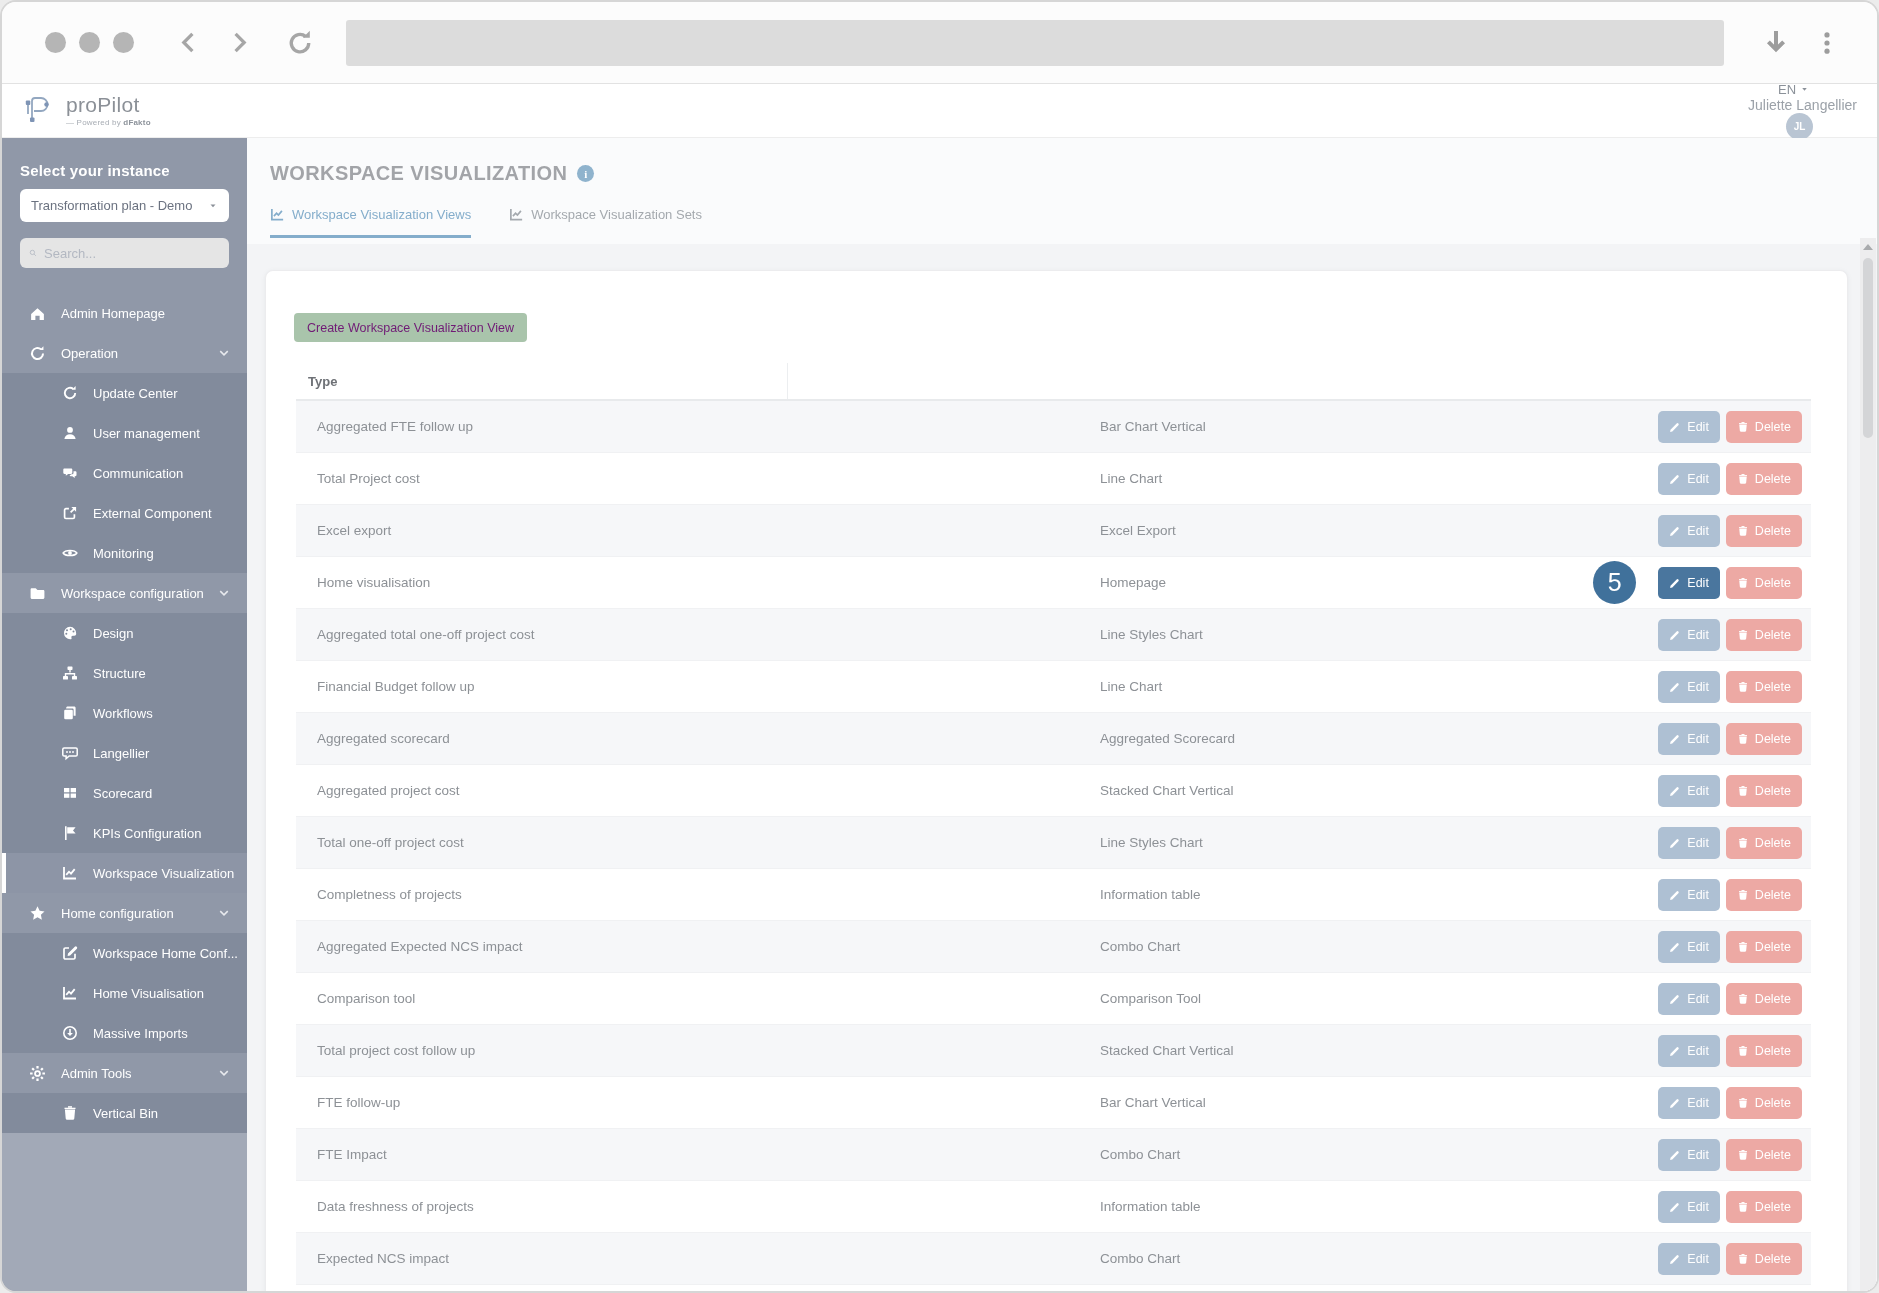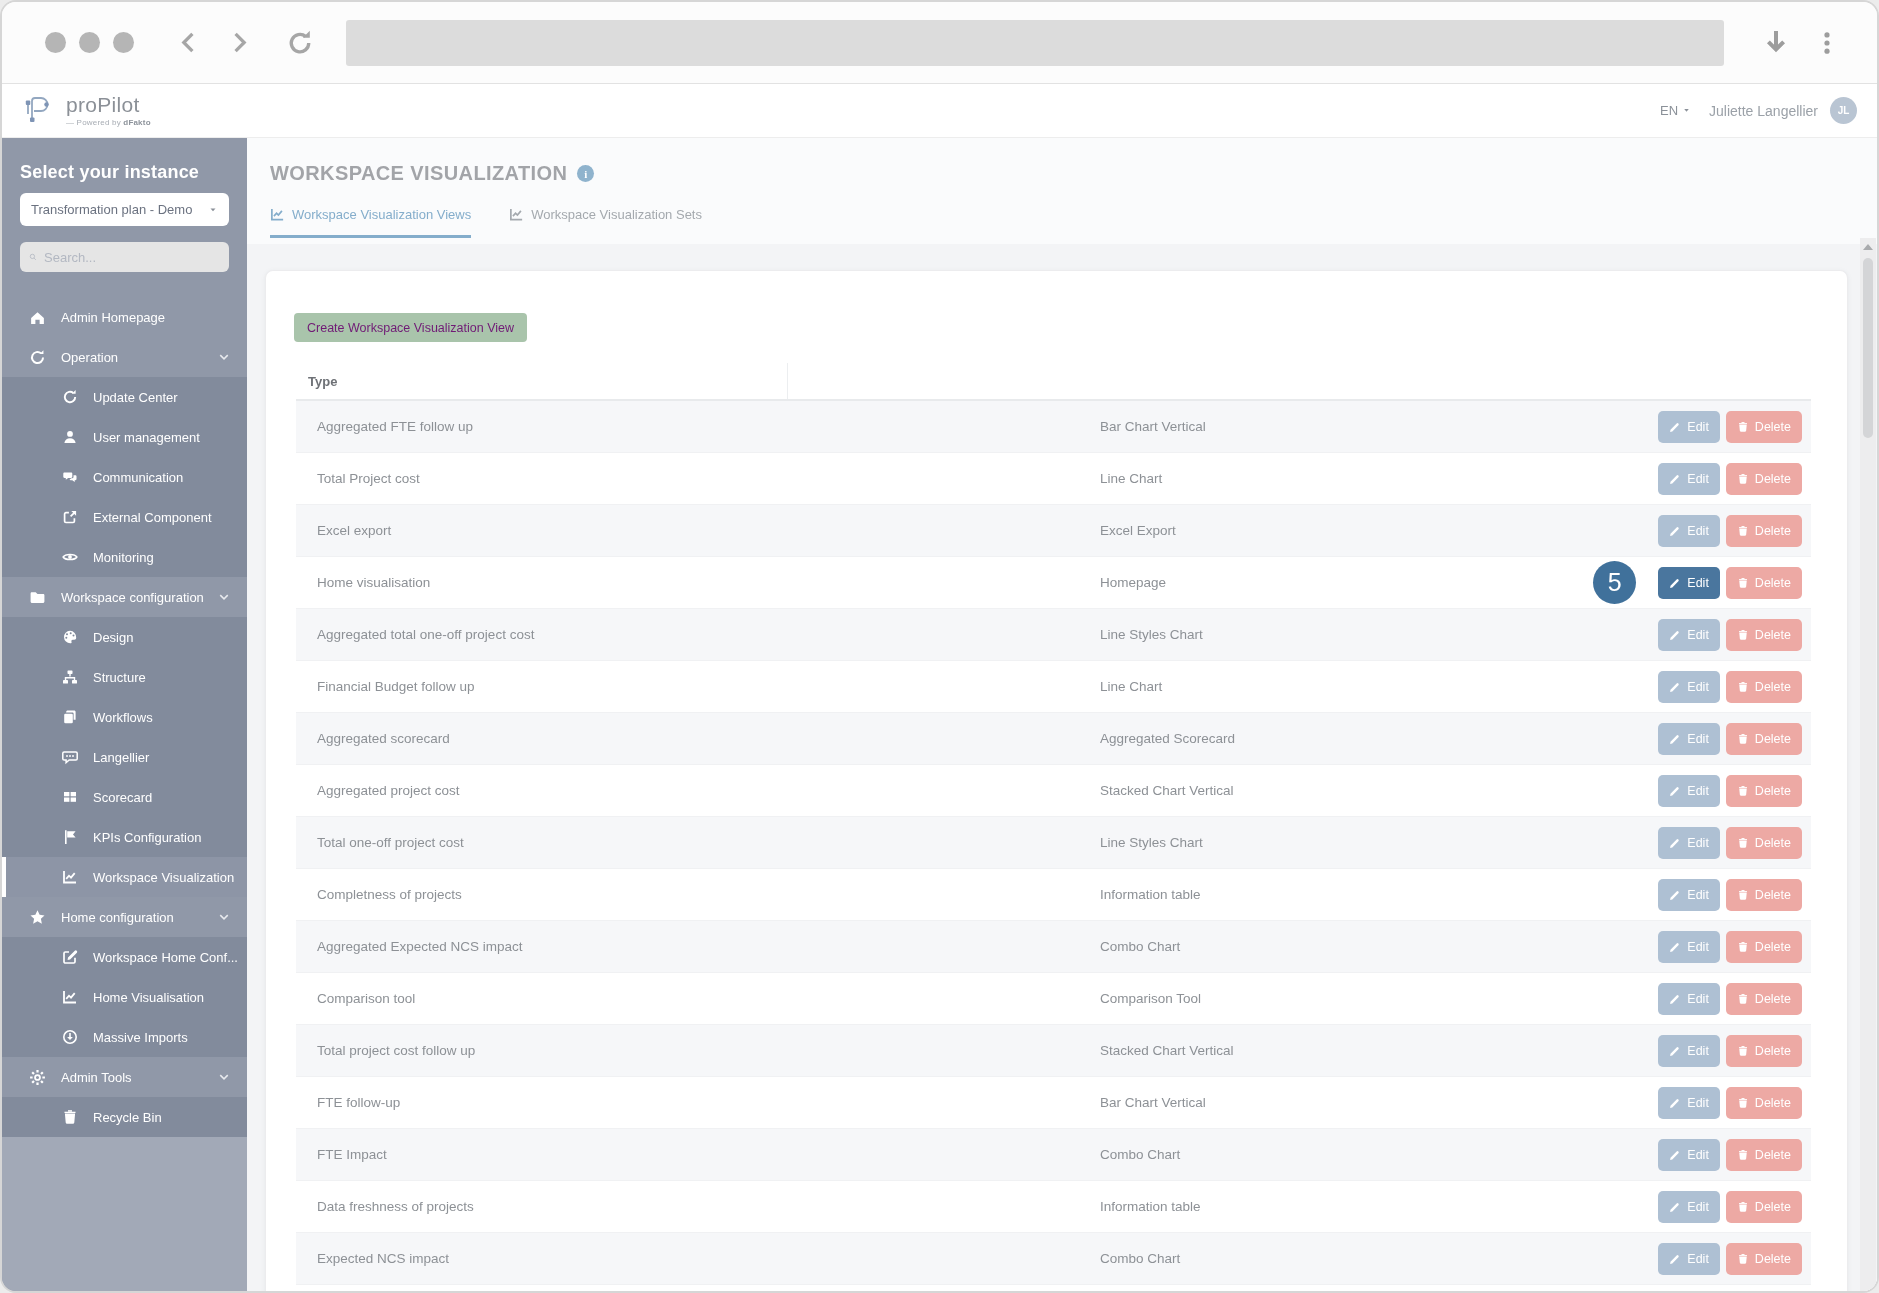--- a/index.html
+++ b/index.html
@@ -40,40 +40,40 @@
   
   .appbar {
     height:54px; background:#ffffff; border-bottom:1px solid #ededed;
     display:flex; align-items:center; padding:0 20px;
   }
   .logo { display:flex; align-items:center; gap:8px; }
   .logo-mark { width:36px; height:36px; }
   .logo-name { font-size:21px; color:#8b9097; letter-spacing:.3px; line-height:1; }
   .logo-sub  { font-size:8px; color:#a8adb4; margin-top:3px; letter-spacing:.2px;}
   .logo-sub b { color:#8d939b; }
-  .appbar-right { margin-left:auto; display:flex; align-items:center; }
+  .appbar-right { margin-left:auto; display:flex; align-items:center;flex-direction:column; }
   .lang { display:flex; align-items:center; gap:4px; font-size:13px; color:#8b9199; cursor:default;}
   .lang .ic { width:9px; height:9px; color:#8b9199; }
   .username { font-size:14px; color:#9ba1a8; margin-left:18px; }
   .avatar {
     width:27px; height:27px; border-radius:50%; background:#b9c5d3;
     color:#fff; font-size:10px; font-weight:bold;
     display:flex; align-items:center; justify-content:center; margin-left:12px;
   }
 
   
   .content { display:flex; height:1157px; }
 
   
   .sidebar {
     width:245px; background:#9098a8; color:#fff; display:flex; flex-direction:column;
     flex:none;
   }
   .instance { padding:24px 18px 0 18px; }
-  .instance-label { font-size:18px; font-weight:bold; letter-spacing:.2px; }
+  .instance-label { font-size:15px; font-weight:bold; letter-spacing:.2px; }
   .dropdown {
     margin-top:10px; height:33px; background:#fff; border-radius:6px;
     display:flex; align-items:center; padding:0 11px;
     font-size:13px; color:#6b7280; cursor:pointer;
   }
   .dropdown .ic { width:10px; height:10px; margin-left:auto; color:#8a8f98; }
   .searchbox {
     margin-top:16px; height:30px; background:#e5e5e5; border-radius:6px;
     display:flex; align-items:center; padding:0 9px; gap:7px;
   }
@@ -469,21 +469,21 @@
             </span>
           </div>
           <div class="mi sub">
             <span class="ic">
               <svg viewBox="0 0 16 16" aria-hidden="true">
                 <path fill="currentColor" d="M2.9 4.6h10.2l-.8 9a1.4 1.4 0 0 1-1.4 1.2H5.1a1.4 1.4 0 0 1-1.4-1.2z"></path>
                 <path fill="currentColor" d="M2.5 2.7h11v1.3h-11z"></path>
                 <path fill="currentColor" d="M6 1.2h4v1.5H6z"></path>
               </svg>
             </span>
-            <span class="lbl">Recycle Bin</span>
+            <span class="lbl">Vertical Bin</span>
           </div>
         </nav>
       <div class="sidebar-filler"></div>
     </aside>
 
     <main class="main">
       <div class="graybg"></div>
 
       <div class="page-head">
         <div class="title-row">

